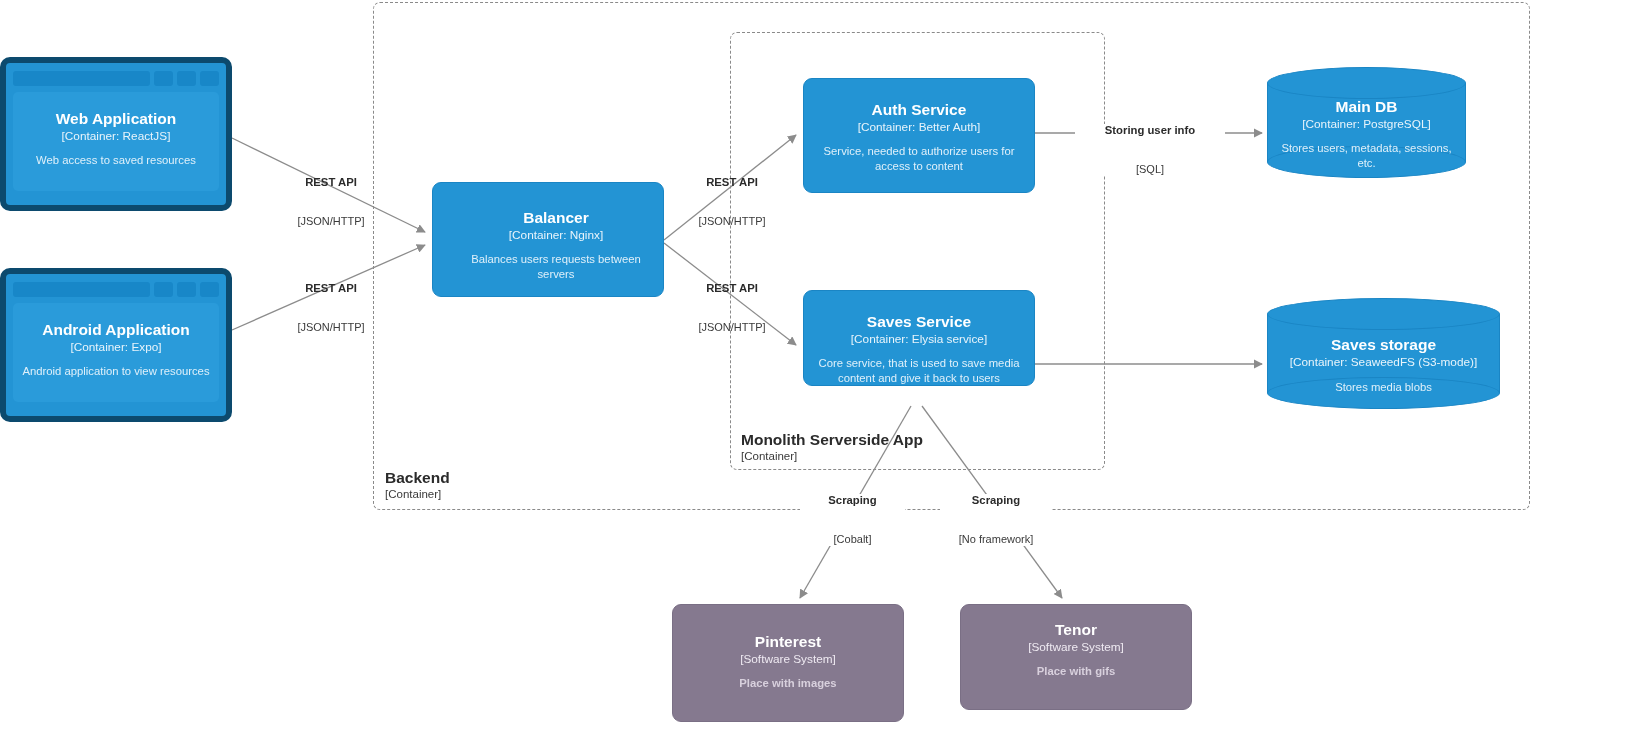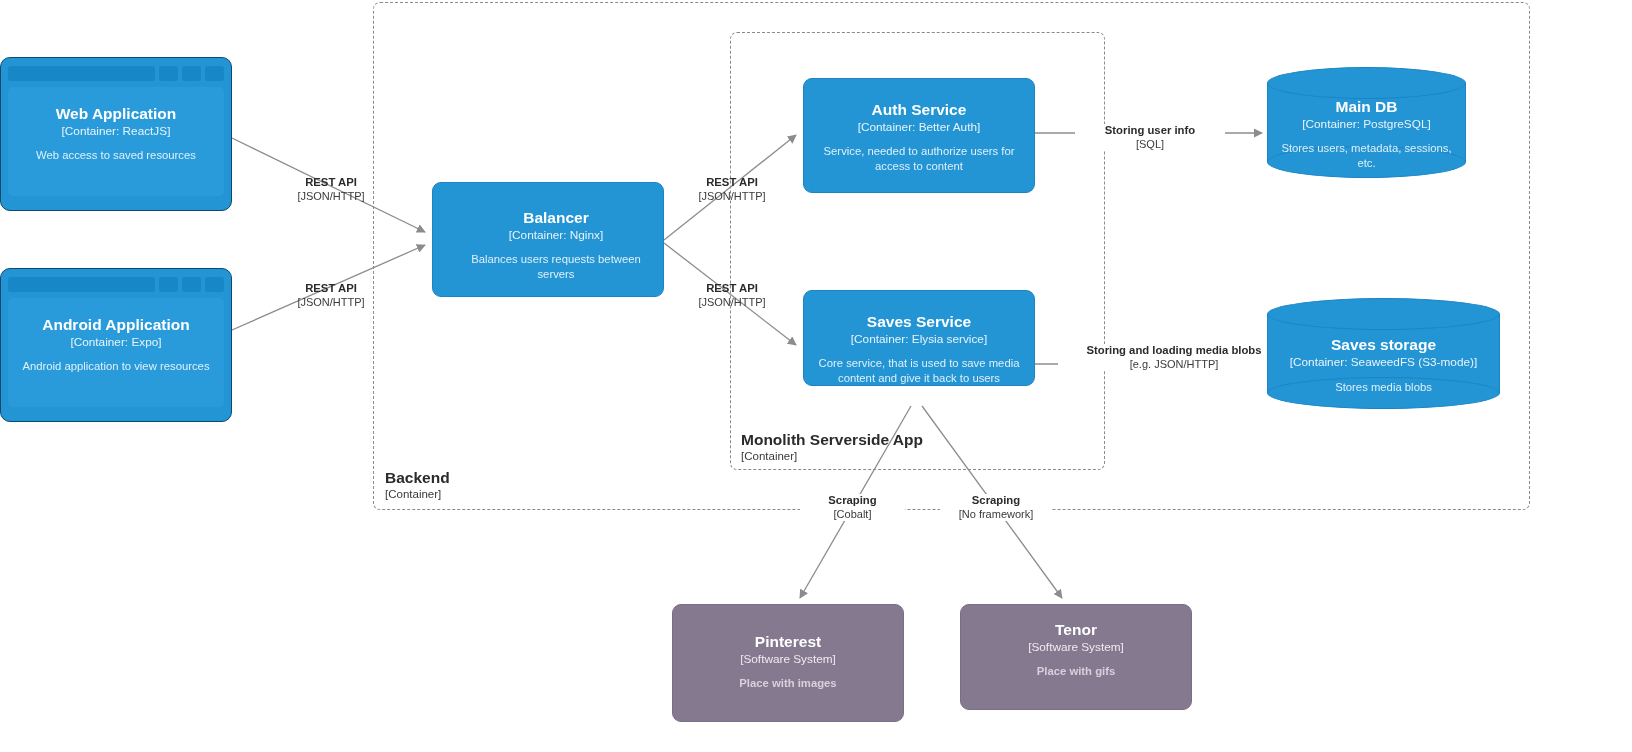--- a/index.html
+++ b/index.html
@@ -92,21 +92,21 @@
     background: #85798f;
     border: 1px solid #7a6f85;
     border-radius: 9px;
   }
   .system-box .n-tech { color: #efeaf2; }
   .system-box .n-desc { color: #d8d0dd; font-weight: bold; }
 
   
   .browser-box {
     background: #2394d4;
-    border: 1px solid #0c4a6e;
+    border: 6px solid #0c4a6e;
     border-radius: 10px;
     padding: 7px;
   }
   .browser-chrome {
     position: relative;
     height: 16px;
     width: 100%;
     box-sizing: border-box;
     display: flex;
     align-items: center;
@@ -196,20 +196,21 @@
   }
   .edge-label .e-title {
     font-size: 11.3px;
     font-weight: bold;
     color: #2b2b2b;
   }
   .edge-label .e-tech {
     font-size: 11px;
     font-weight: normal;
     color: #3a3a3a;
+    margin-top: 25px;
   }
 
   .spacer-sm { height: 10px; }
 </style>
 </head>
 <body>
 
 <div id="canvas">
 
   <div class="boundary" style="left:373px; top:2px; width:1157px; height:508px;"></div>
@@ -266,24 +267,20 @@
   <div class="edge-label" style="left:668px; top:282px; width:128px;">
     <div class="e-title">REST API</div>
     <div class="e-tech">[JSON/HTTP]</div>
   </div>
 
   <div class="edge-label" style="left:1075px; top:124px; width:150px; background:#ffffff;">
     <div class="e-title">Storing user info</div>
     <div class="e-tech">[SQL]</div>
   </div>
 
-  <div class="edge-label" style="left:1058px; top:344px; width:232px; background:#ffffff;">
-    <div class="e-title">Storing and loading media blobs</div>
-    <div class="e-tech">[e.g. JSON/HTTP]</div>
-  </div>
 
   <div class="edge-label" style="left:800px; top:494px; width:105px; background:#ffffff;">
     <div class="e-title">Scraping</div>
     <div class="e-tech">[Cobalt]</div>
   </div>
 
   <div class="edge-label" style="left:940px; top:494px; width:112px; background:#ffffff;">
     <div class="e-title">Scraping</div>
     <div class="e-tech">[No framework]</div>
   </div>

